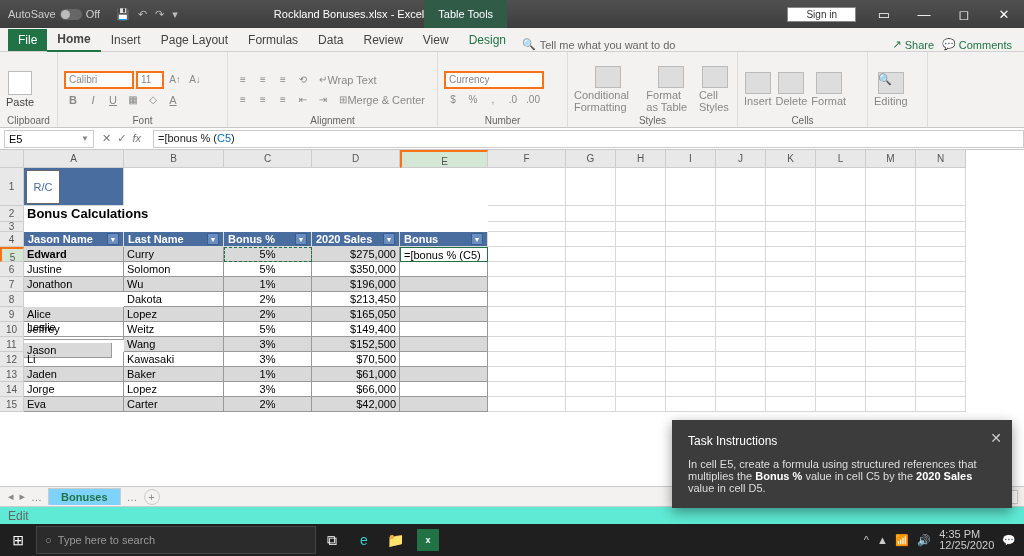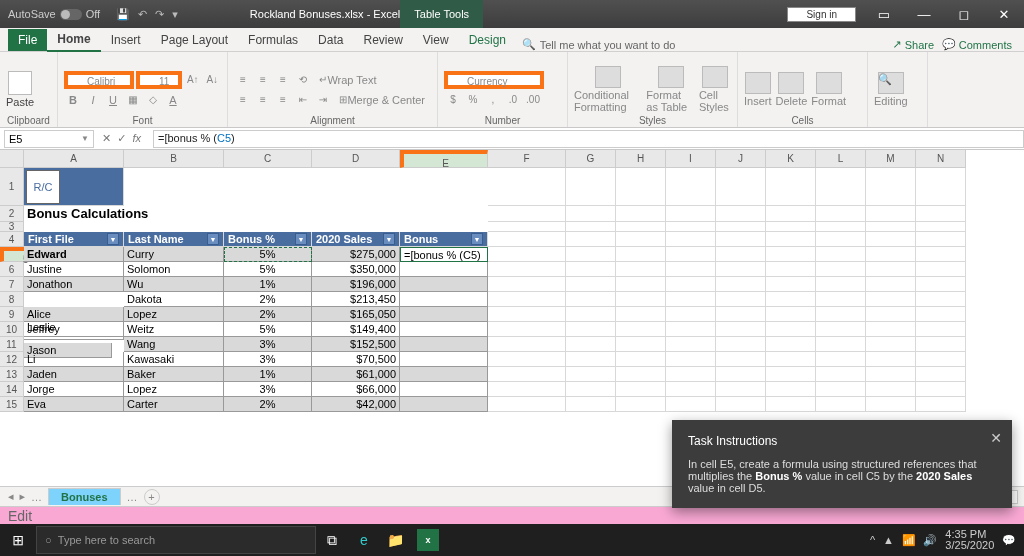--- a/index.html
+++ b/index.html
@@ -3,21 +3,21 @@
 <meta charset="utf-8">
 <style>
 *{margin:0;padding:0;box-sizing:border-box;font-family:"Segoe UI",Arial,sans-serif;font-size:11px;user-select:none}
 body{width:1024px;height:556px;overflow:hidden;background:#fff;display:flex;flex-direction:column}
 .titlebar{height:28px;background:linear-gradient(#505050,#3d3d3d);display:flex;align-items:center;color:#ccc;font-size:11px}
 .autosave{padding:0 8px;display:flex;align-items:center;gap:4px}
 .switch{width:22px;height:11px;border-radius:6px;background:#666;position:relative}
 .switch::after{content:"";position:absolute;width:9px;height:9px;border-radius:50%;background:#bbb;top:1px;left:1px}
 .qat{display:flex;gap:8px;padding:0 8px}
 .qat span{color:#bbb;cursor:pointer}
-.doc-title{flex:0 0 auto;margin-left:64px;color:#fff}
+.doc-title{flex:0 0 auto;margin-left:88px;color:#fff}
 .table-tools{background:#2f5b47;color:#fff;padding:0 14px;height:100%;display:flex;align-items:center}
 .tsp{flex:1}
 .signin{border:1px solid #888;padding:1px 18px;color:#fff;background:#fff;color:#333;font-size:10px;margin-right:8px}
 .winbtn{width:40px;height:28px;display:flex;align-items:center;justify-content:center;color:#fff;font-size:13px}
 
 .tabs{height:24px;background:#f3f2f1;display:flex;align-items:flex-end;padding-left:8px;border-bottom:1px solid #d0d0d0}
 .tab{padding:4px 10px;font-size:12px;color:#444;cursor:pointer}
 .tab.file{background:#217346;color:#fff}
 .tab.active{font-weight:bold;border-bottom:2px solid #217346;margin-bottom:-1px}
 .tab.design{color:#217346}
@@ -28,21 +28,21 @@
 .ribbon{height:76px;background:#f3f2f1;display:flex;border-bottom:1px solid #c8c8c8}
 .rgroup{border-right:1px solid #ddd;padding:2px 6px;display:flex;flex-direction:column;position:relative}
 .rgroup .glabel{position:absolute;bottom:1px;left:0;right:0;text-align:center;font-size:10px;color:#666}
 .rgroup .gbody{flex:1;display:flex;align-items:center;gap:4px}
 .clip{width:58px}
 .pastebig{display:flex;flex-direction:column;align-items:center;color:#444;font-size:10px;gap:1px}
 .pastebig .ic{width:24px;height:24px;border:1px solid #bbb;background:#fff}
 .fontgroup{width:170px}
 .fontbox{display:flex;flex-direction:column;gap:2px;width:100%}
 .row{display:flex;gap:2px;align-items:center}
-.sel{border:4px solid #f97316;background:#fff;padding:1px 19px;font-size:10px;height:18px;color:#888}
+.sel{border:2px solid #f97316;background:#fff;padding:1px 3px;font-size:10px;height:18px;color:#888}
 .btn{width:18px;height:18px;border:1px solid transparent;display:flex;align-items:center;justify-content:center;color:#888;font-size:10px}
 .aligngroup{width:210px}
 .numgroup{width:130px}
 .stylesgroup{width:170px}
 .cellsgroup{width:130px}
 .editgroup{width:60px}
 .bigbtn{display:flex;flex-direction:column;align-items:center;font-size:9px;color:#888;gap:1px}
 .bigbtn .bic{width:26px;height:22px;background:#ddd;border:1px solid #bbb}
 .collapse{position:absolute;right:0;top:50%;padding:0 6px;color:#888}
 
@@ -65,21 +65,21 @@
 .thdr{background:#4a6da0;color:#fff;font-weight:bold;display:flex;align-items:center;justify-content:space-between;padding:0 4px}
 .thdr .ar{width:12px;height:12px;background:#6a8dc0;border:1px solid #3a5d90;display:flex;align-items:center;justify-content:center;font-size:7px;color:#fff}
 .trow{border-right:1px solid #999;border-bottom:1px solid #999}
 .band{background:#d9d9d9}
 .activecell{border:1px solid #217346;background:#fff;z-index:5}
 .marching{outline:1px dashed #217346;outline-offset:-1px}
 
 .sheettabs{height:20px;background:#f3f2f1;border-top:1px solid #ccc;display:flex;align-items:center;padding-left:8px;gap:6px;font-size:11px}
 .stab{padding:2px 12px;background:#7dd3fc;border:1px solid #ccc;border-bottom:none;font-weight:bold;color:#217346}
 .newsheet{width:16px;height:16px;border:1px solid #ccc;border-radius:50%;text-align:center;line-height:14px;color:#888}
-.statusbar{height:18px;background:#f9a8d4;border-top:1px solid #ccc;padding:0 8px;font-size:14px;color:#666;line-height:18px}
+.statusbar{height:18px;background:#5eead4;border-top:1px solid #ccc;padding:0 8px;font-size:12px;color:#666;line-height:18px}
 
 .task{position:absolute;right:12px;bottom:48px;width:340px;background:#3c3c3c;color:#ddd;padding:14px 16px;font-size:11px;z-index:100;box-shadow:0 4px 12px rgba(0,0,0,.4)}
 .task .tclose{position:absolute;right:10px;top:10px;color:#ccc;font-size:14px;cursor:pointer}
 .task h4{font-size:12px;color:#fff;margin-bottom:10px;font-weight:normal}
 .task b{color:#fff}
 
 .taskbar{height:32px;background:#1f1f1f;display:flex;align-items:center;color:#fff;font-size:11px}
 .start{width:36px;text-align:center;font-size:14px}
 .search{flex:0 0 280px;background:#2b2b2b;height:28px;display:flex;align-items:center;padding:0 8px;color:#999;margin-left:0;border:1px solid #444}
 .tray{margin-left:auto;display:flex;align-items:center;gap:8px;padding-right:8px;font-size:10px;color:#ccc}
@@ -307,21 +307,21 @@
       <div class="rowhdr" style="height: 15px; line-height: 15px;">13</div>
       <div class="rowhdr" style="height: 15px; line-height: 15px;">14</div>
       <div class="rowhdr" style="height: 15px; line-height: 15px;">15</div>
     </div>
   <div class="grid" id="grid">
       <div class="cell " style="left: 0px; top: 0px; width: 100px; height: 38px; line-height: 38px; background: rgb(74, 109, 160); padding: 2px;">
         <div class="logo">R/C</div>
       </div>
       <div class="cell " style="left: 0px; top: 38px; width: 200px; height: 16px; line-height: 16px; font-weight: bold; font-size: 13px; border: none;">Bonus Calculations</div>
       <div class="cell thdr" style="left: 0px; top: 64px; width: 100px; height: 15px; line-height: 15px;">
-        <span>First File</span>
+        <span>Jason Name</span>
         <span class="ar">▼</span>
       </div>
       <div class="cell thdr" style="left: 100px; top: 64px; width: 100px; height: 15px; line-height: 15px;">
         <span>Last Name</span>
         <span class="ar">▼</span>
       </div>
       <div class="cell thdr" style="left: 200px; top: 64px; width: 88px; height: 15px; line-height: 15px;">
         <span>Bonus %</span>
         <span class="ar">▼</span>
       </div>
@@ -555,17 +555,17 @@
   <div class="tbicon">
       <div class="excel-ic">x</div>
     </div>
   <div class="tray">
     <span>^</span>
     <span>▲</span>
     <span>📶</span>
     <span>🔊</span>
     <div style="text-align:left;line-height:11px">
       <div>4:35 PM</div>
-      <div>3/25/2020</div>
+      <div>12/25/2020</div>
     </div>
     <span>💬</span>
   </div>
 </div>
 
 </body></html>

